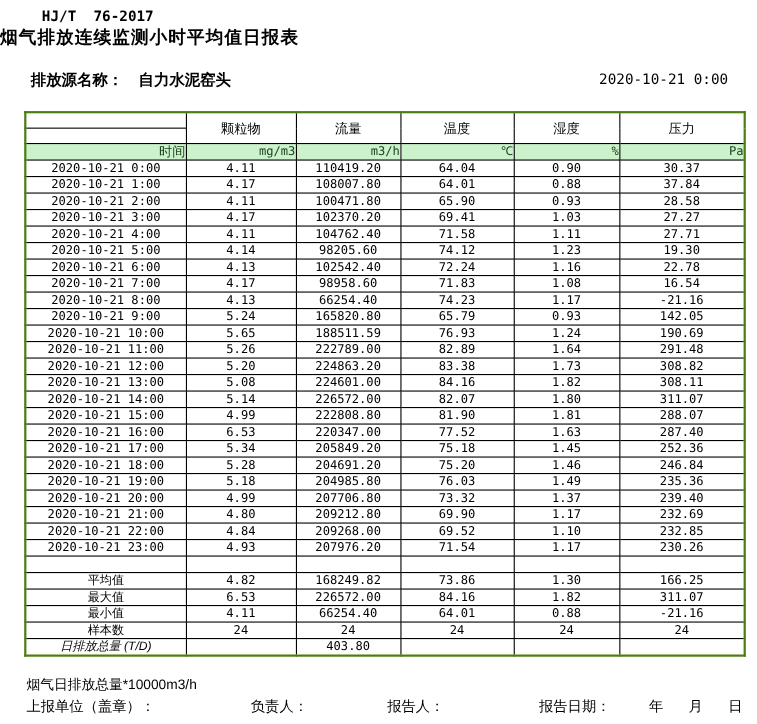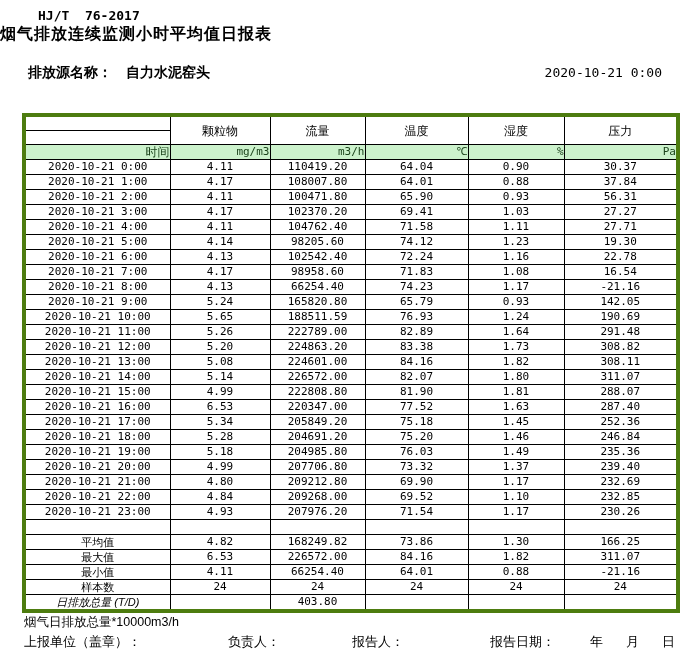--- a/index.html
+++ b/index.html
@@ -16,23 +16,23 @@
     position:absolute;left:0;top:24px;width:100%;
     text-align:left;font-weight:bold;font-size:16px;letter-spacing:1px;
   }
   .src-line{position:absolute;left:28px;top:64px;font-size:14px;font-weight:bold;}
   .src-line .src-name{margin-left:14px;text-align:right;}
   .hdr-date{
     position:absolute;right:26px;top:65px;font-size:13px;
     font-family:"DejaVu Sans Mono",monospace;
   }
   table.rpt{
-    position:absolute;left:22px;top:113px;
+    position:absolute;left:22px;top:101px;
     border-collapse:collapse;table-layout:fixed;
-    border:4px solid #4d7c0f;
+    border:2px solid #4d7c0f;
   }
   table.rpt th,table.rpt td{
     border:1px solid #000;padding:0;margin:0;
     text-align:center;vertical-align:middle;
     font-size:11px;height:14px;line-height:14px;
     overflow:hidden;white-space:nowrap;
     font-weight:normal;
   }
   table.rpt th.col-label{font-size:12px;}
   table.rpt td.empty-split{height:13px;}
@@ -117,21 +117,21 @@
         <td class="num">64.01</td>
         <td class="num">0.88</td>
         <td class="num">37.84</td>
       </tr>
       <tr>
         <td class="time-cell">2020-10-21 2:00</td>
         <td class="num">4.11</td>
         <td class="num">100471.80</td>
         <td class="num">65.90</td>
         <td class="num">0.93</td>
-        <td class="num">56.31</td>
+        <td class="num">28.58</td>
       </tr>
       <tr>
         <td class="time-cell">2020-10-21 3:00</td>
         <td class="num">4.17</td>
         <td class="num">102370.20</td>
         <td class="num">69.41</td>
         <td class="num">1.03</td>
         <td class="num">27.27</td>
       </tr>
       <tr>

